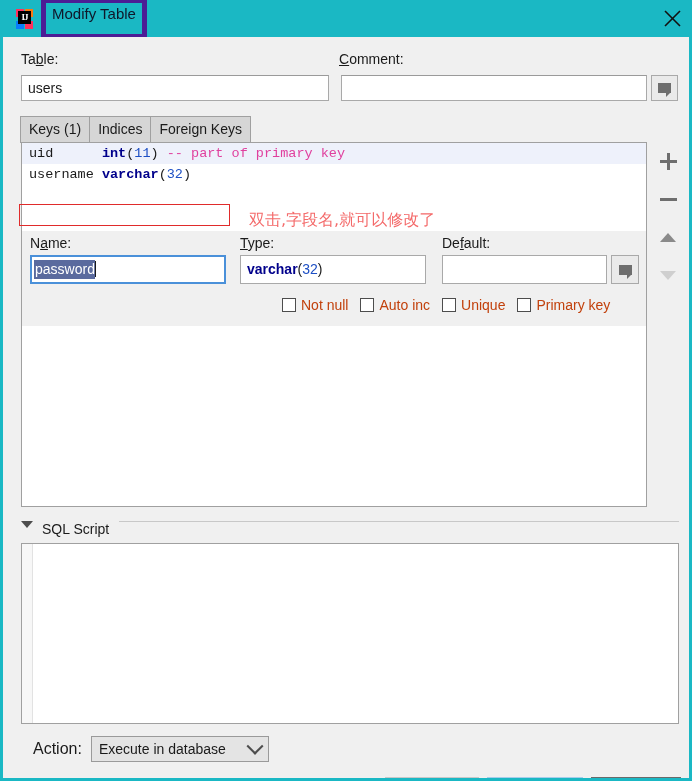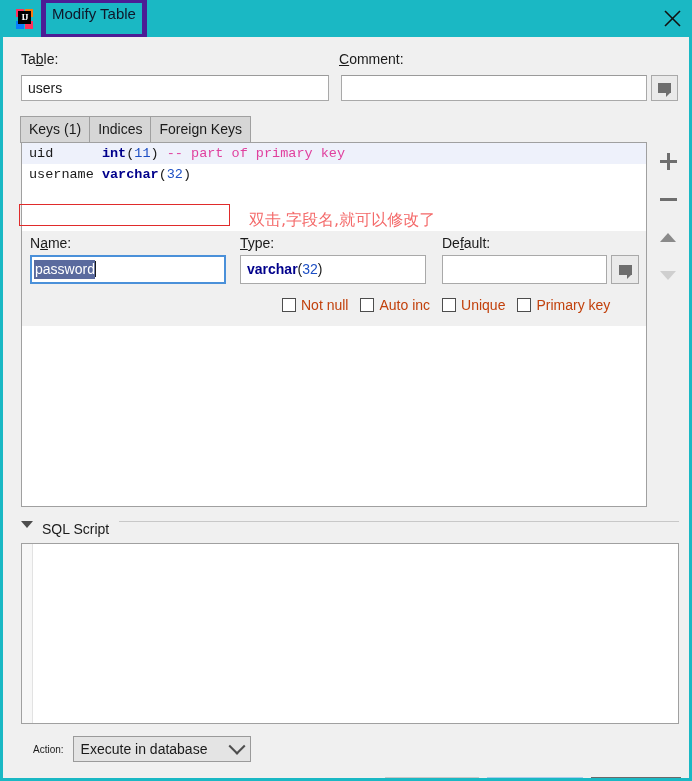--- a/index.html
+++ b/index.html
@@ -345,21 +345,21 @@
     border-right:1px solid #e2e2e2;
     flex:none;
   }
   .sql-text { flex:1; background:#ffffff; }
 
   
   .action-row {
     position:absolute; left:30px; top:699px;
     display:flex; align-items:center; gap:9px;
   }
-  .action-lbl { font-size:10px; color:#1a1a1a; }
+  .action-lbl { font-size:16px; color:#1a1a1a; }
   .combo {
     box-sizing:border-box;
     width:178px; height:26px;
     background:#e4e4e4;
     border:1px solid #9a9a9a;
     display:flex; align-items:center;
     padding:0 7px;
     font-size:14px; color:#1a1a1a;
     cursor:default;
   }

